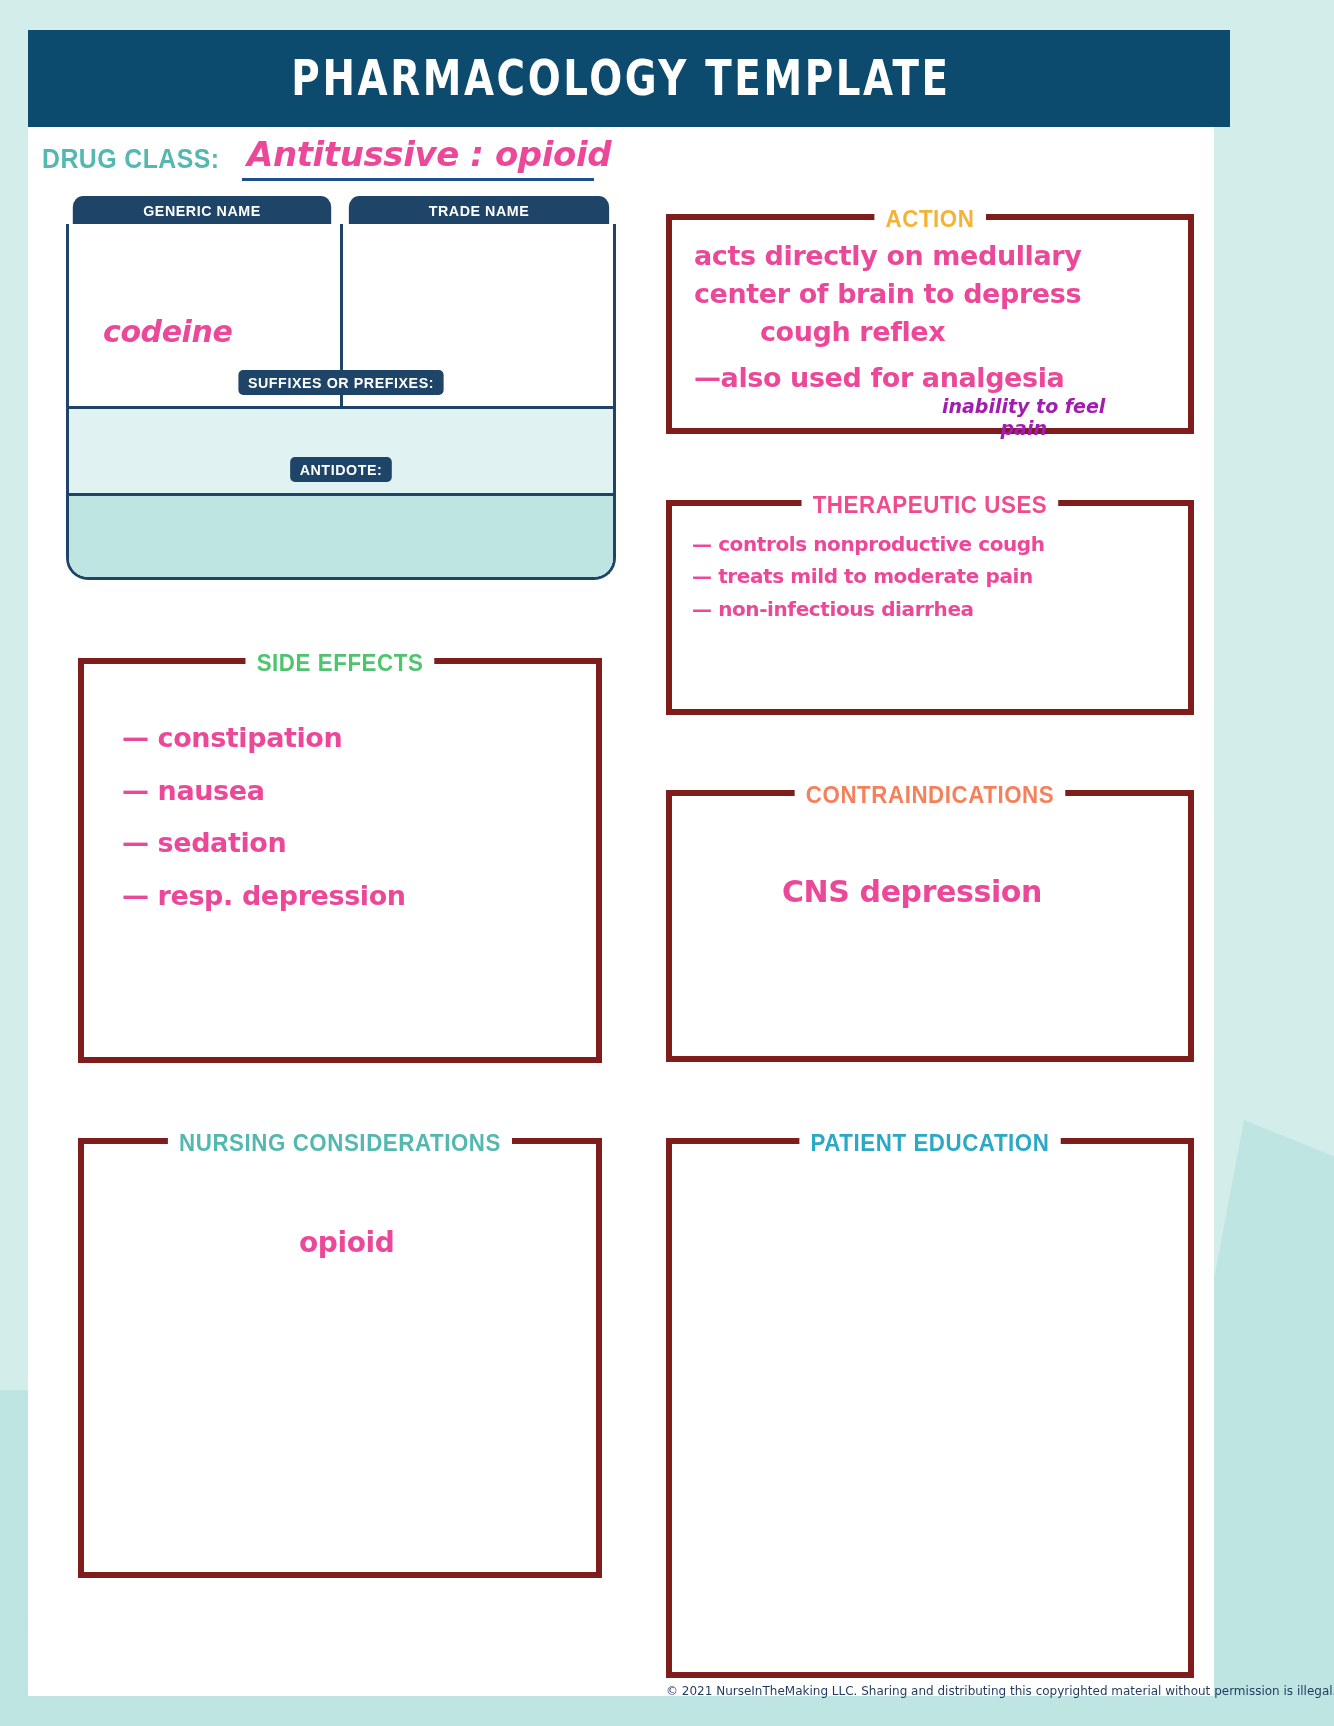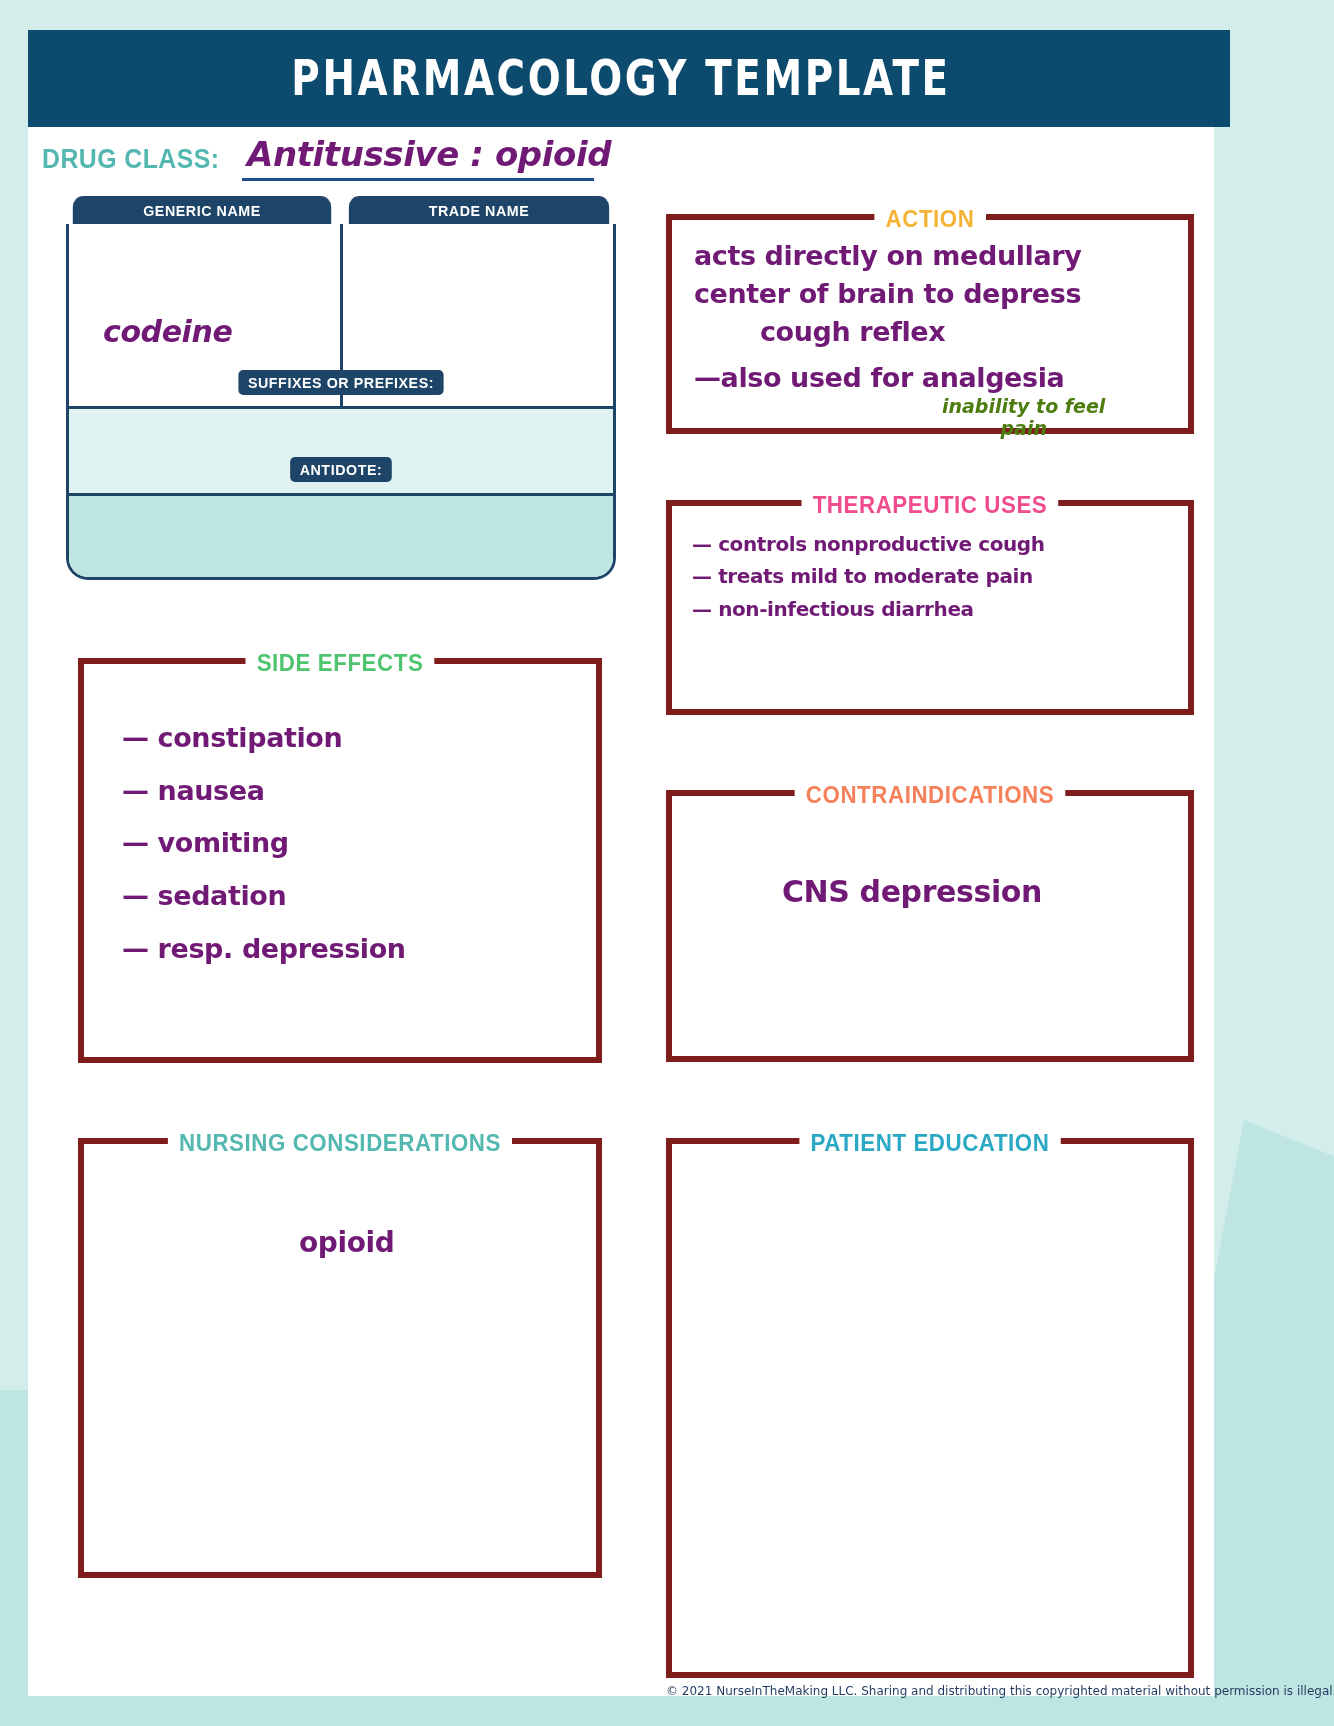--- a/index.html
+++ b/index.html
@@ -127,37 +127,37 @@
     background:#ffffff;
   }
   .sec-title{
     position:absolute;top:-15px;left:50%;
     transform:translateX(-50%) scaleX(.93);
     background:#ffffff;padding:0 12px;
     font-size:24px;font-weight:bold;letter-spacing:.6px;
     white-space:nowrap;
   }
   .hand{
-    color:#701a75;
+    color:#ec4899;
     font-family:"DejaVu Sans",sans-serif;
     font-weight:bold;
     letter-spacing:-.4px;
   }
   
   #sec-action{left:638px;top:184px;width:528px;height:220px;}
   #sec-action .sec-title{color:#f5b335;}
   .action-body{position:absolute;left:18px;top:18px;width:496px;}
   .action-line{font-size:27px;line-height:1.34;white-space:nowrap;}
   .action-l1{position:absolute;left:4px;top:0;}
   .action-l2{position:absolute;left:4px;top:38px;}
   .action-l3{position:absolute;left:26px;top:76px;margin-left:44px;}
   .action-l4{position:absolute;left:4px;top:122px;}
   .action-note{
     position:absolute;left:252px;top:158px;
-    color:#4d7c0f;font-size:19px;line-height:1.15;text-align:center;
+    color:#a21caf;font-size:19px;line-height:1.15;text-align:center;
     font-family:"DejaVu Sans",sans-serif;font-style:italic;font-weight:bold;
   }
   
   #sec-ther{left:638px;top:470px;width:528px;height:215px;}
   #sec-ther .sec-title{color:#ef4b8d;}
   .ther-body{position:absolute;left:20px;top:22px;}
   .ther-line{font-size:20px;line-height:1.62;white-space:nowrap;}
   
   #sec-contra{left:638px;top:760px;width:528px;height:272px;}
   #sec-contra .sec-title{color:#f5815b;}
@@ -253,21 +253,20 @@
   <div class="sec" id="sec-contra">
     <div class="sec-title">CONTRAINDICATIONS</div>
     <div class="contra-value hand">CNS  depression</div>
   </div>
 
   <div class="sec" id="sec-side">
     <div class="sec-title">SIDE EFFECTS</div>
     <div class="side-body">
       <div class="side-line hand">— constipation</div>
       <div class="side-line hand">— nausea</div>
-      <div class="side-line hand">— vomiting</div>
       <div class="side-line hand">— sedation</div>
       <div class="side-line hand">— resp. depression</div>
     </div>
   </div>
 
   <div class="sec" id="sec-nurse">
     <div class="sec-title">NURSING CONSIDERATIONS</div>
     <div class="nurse-value hand">opioid</div>
   </div>
 

